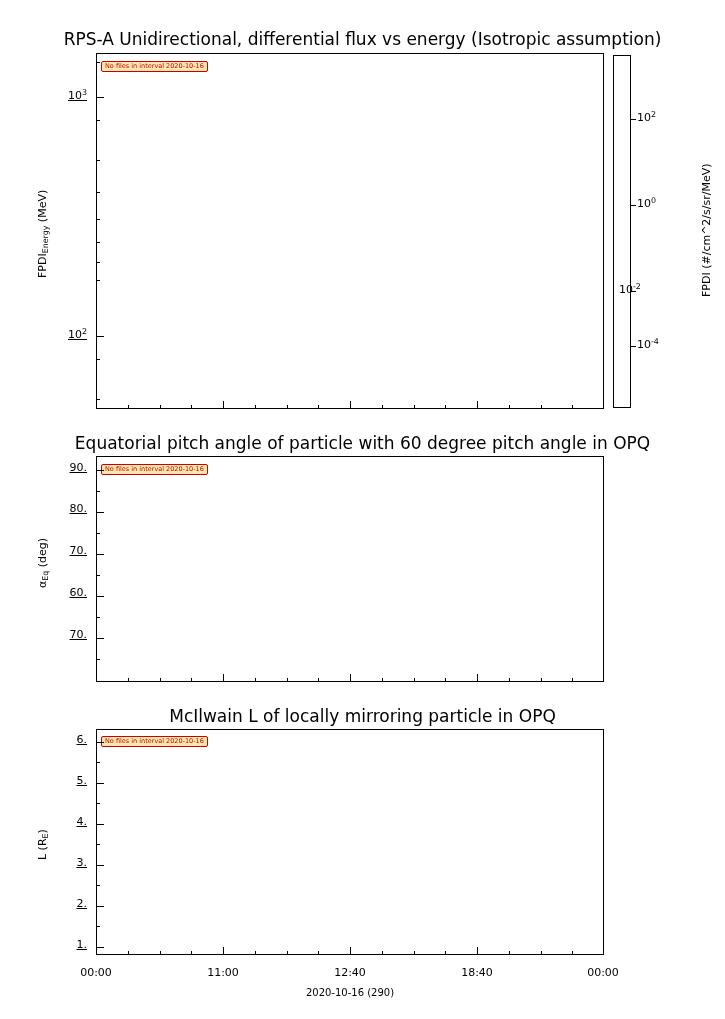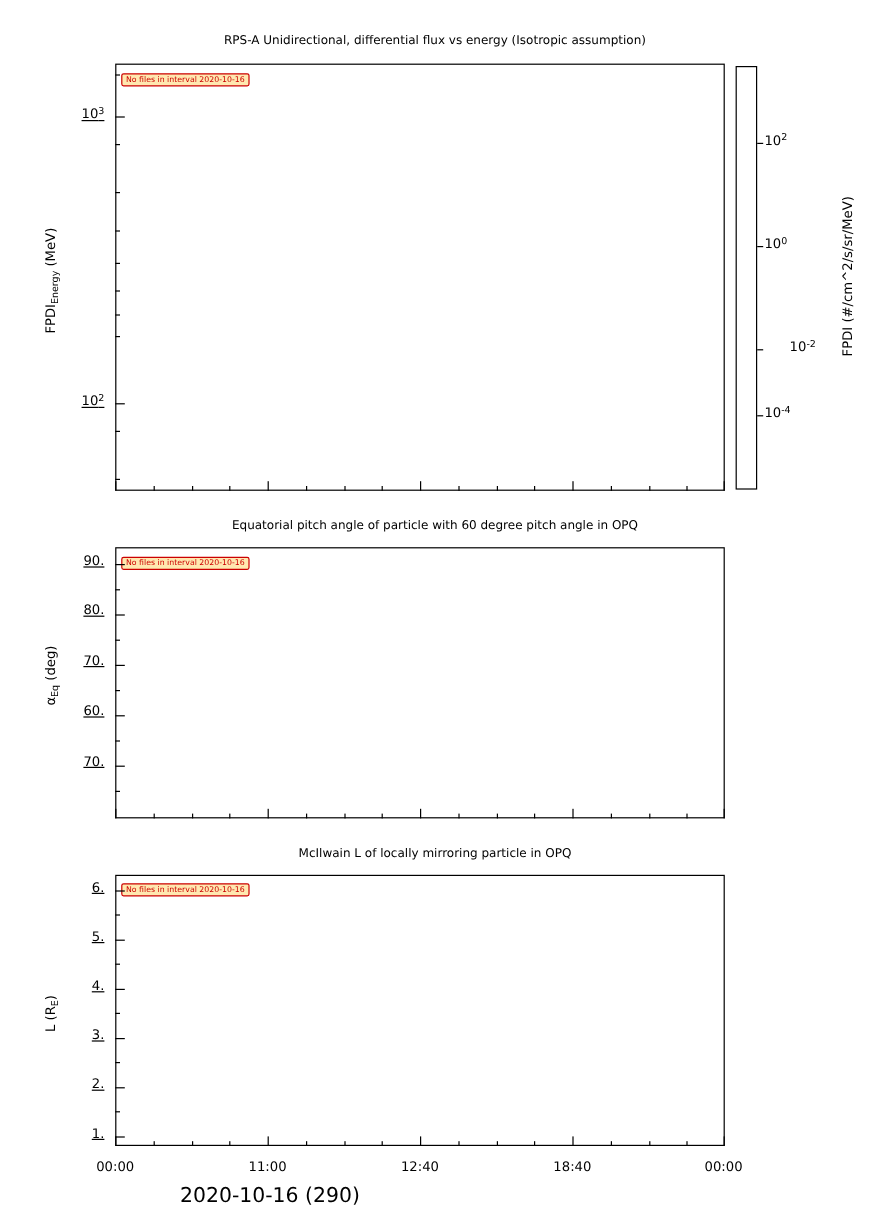--- a/index.html
+++ b/index.html
@@ -11,21 +11,21 @@
     width: 725px;
     height: 1019px;
     position: relative;
     font-family: "DejaVu Sans", "Liberation Sans", sans-serif;
     color: #000000;
     overflow: hidden;
   }
   .plot-title {
     position: absolute;
     text-align: center;
-    font-size: 10px;
+    font-size: 17px;
     color: #000;
     white-space: nowrap;
   }
   .axes {
     position: absolute;
     border: 1px solid #000;
     background: #ffffff;
     box-sizing: border-box;
   }
   .nofiles {
@@ -97,23 +97,23 @@
     white-space: nowrap;
     transform-origin: 0 0;
   }
   .cbar-tick-label {
     position: absolute;
     font-size: 11px;
     white-space: nowrap;
   }
   .xaxis-label {
     position: absolute;
-    font-size: 17px;
-    white-space: nowrap;
-    text-align: left;
+    font-size: 10px;
+    white-space: nowrap;
+    text-align: center;
   }
 </style>
 </head>
 <body>
 
 <div class="plot-title" style="left:0px; top:29px; width:725px;">RPS-A Unidirectional, differential flux vs energy (Isotropic assumption)</div>
 
 <div class="axes" style="left:96px; top:53px; width:508px; height:356px;"></div>
 
 <div class="nofiles" style="left:101px; top:61px;">No files in interval 2020-10-16</div>
@@ -162,21 +162,21 @@
 <div class="tick" style="left:572px; top:405px; width:1px; height:4px;"></div>
 
 <div class="cbar" style="left:613px; top:55px; width:18px; height:353px;"></div>
 
 <div class="cbar-tick-label" style="left:637px; top:110px;">
   <span>10</span><sup>2</sup>
 </div>
 <div class="cbar-tick-label" style="left:637px; top:196px;">
   <span>10</span><sup>0</sup>
 </div>
-<div class="cbar-tick-label" style="left:658px; top:282px;">
+<div class="cbar-tick-label" style="left:619px; top:282px;">
   <span>10</span><sup>-2</sup>
 </div>
 <div class="cbar-tick-label" style="left:637px; top:337px;">
   <span>10</span><sup>-4</sup>
 </div>
 
 <div class="tick" style="left:631px; top:119px; width:5px; height:1px;"></div>
 <div class="tick" style="left:631px; top:205px; width:5px; height:1px;"></div>
 <div class="tick" style="left:631px; top:291px; width:5px; height:1px;"></div>
 <div class="tick" style="left:631px; top:346px; width:5px; height:1px;"></div>

